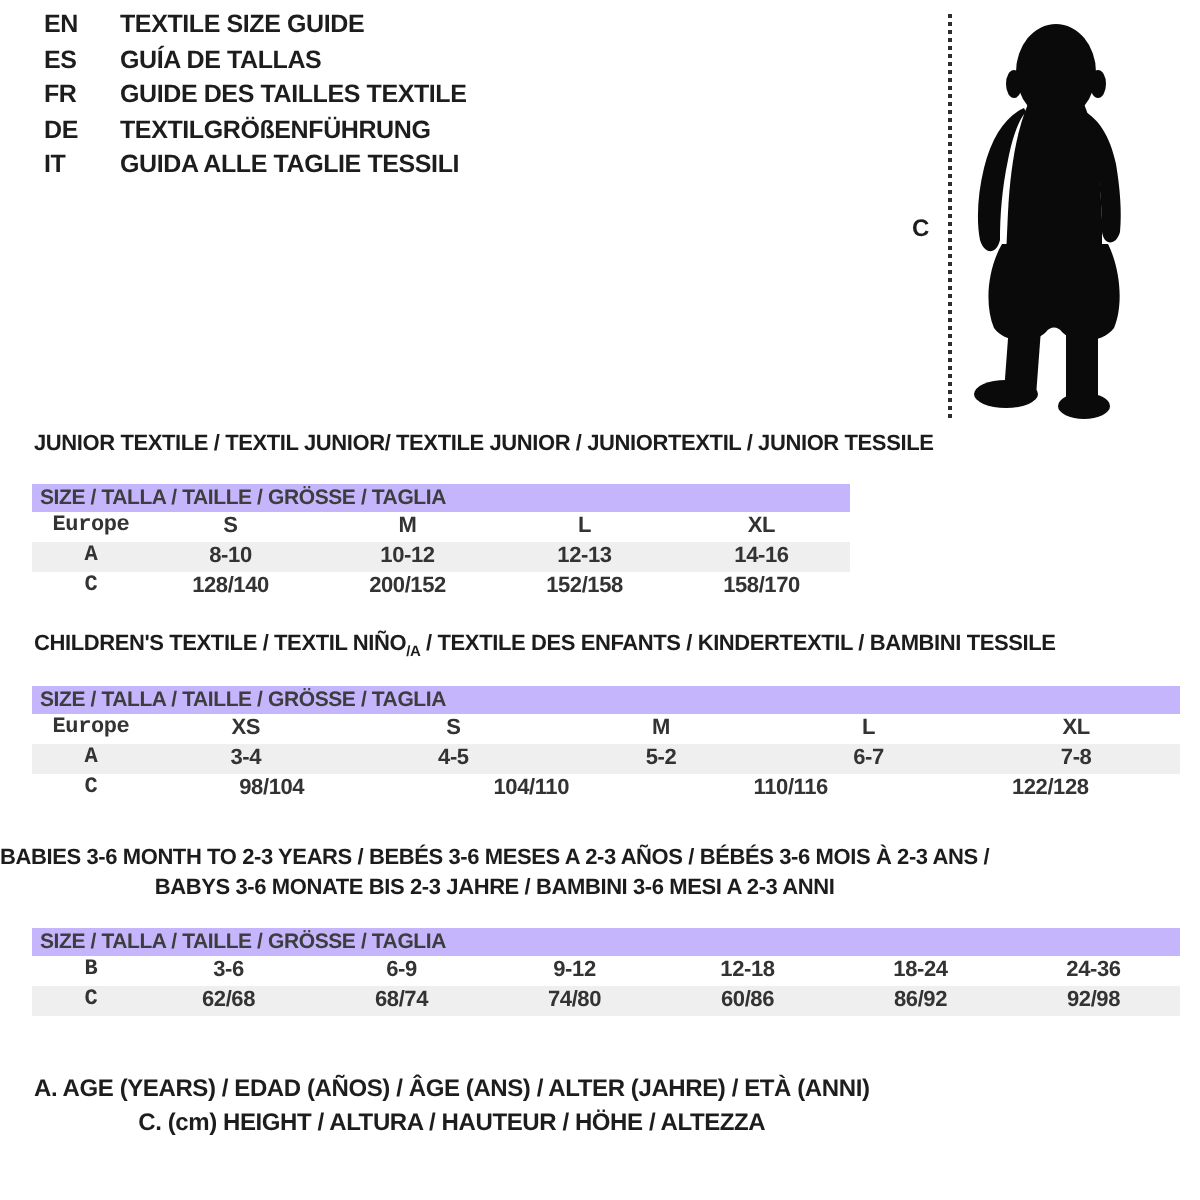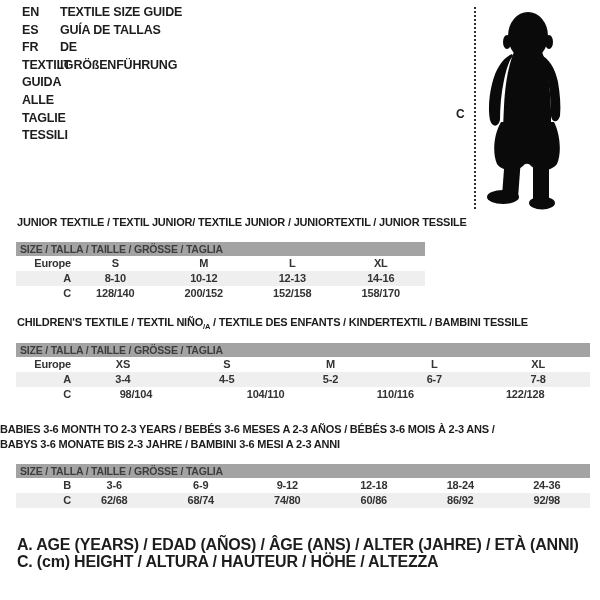--- a/index.html
+++ b/index.html
@@ -15,48 +15,49 @@
   
   .lang-list { top:4px; left:22px; display:grid; grid-template-columns:38px auto;
     font-size:12.5px; font-weight:700; line-height:17.6px; color:#1d1d1d; }
 
   
   .dotted-line { left:474px; top:7px; height:202px; width:0;
     border-left:2px dotted #2f2f2f; }
   .c-label { left:456px; top:107px; font-size:12px; font-weight:700; color:#1d1d1d; }
 
   
-  .tbl-title { font-size:11px; font-weight:700; color:#1c1c1c; white-space:nowrap; }
+  .tbl-title { font-size:11px; font-weight:700; color:#1c1c1c; white-space:nowrap;text-align:center; }
   .tbl-title sub { font-size:7.5px; }
 
   
   .stable { left:16px; }
-  .sizebar { height:14px; line-height:14px; background:#a3a3a3;
+  .sizebar { height:14px; line-height:14px; background:#c4b5fd;
     font-size:10.5px; font-weight:700; color:#3d3d3d; padding-left:4px; }
   .trow { display:flex; height:15px; line-height:15px;
     font-size:11px; font-weight:700; color:#333333; }
-  .trow .lbl { width:55px; padding-left:4px; box-sizing:border-box; text-align:right; }
+  .trow .lbl { width:55px; padding-left:4px; box-sizing:border-box; text-align:center;font-family:Liberation Mono, monospace; }
   .trow .cell { flex:1; text-align:center; }
   .shaded { background:#efefef; }
 
   
-  .legend { left:17px; top:536px; font-size:16px; font-weight:700;
-    line-height:17px; color:#1d1d1d; }
+  .legend { left:17px; top:536px; font-size:12px; font-weight:700;
+    line-height:17px; color:#1d1d1d;text-align:center; }
 
   .baby-svg { left:481px; top:6px; }
 </style>
 </head>
 <body>
 
 <div class="abs lang-list">
   <span>EN</span>
   <span>TEXTILE SIZE GUIDE</span>
   <span>ES</span>
   <span>GUÍA DE TALLAS</span>
   <span>FR</span>
+  <span>GUIDE DES TAILLES TEXTILE</span>
   <span>DE</span>
   <span>TEXTILGRÖßENFÜHRUNG</span>
   <span>IT</span>
   <span>GUIDA ALLE TAGLIE TESSILI</span>
 </div>
 
 <div class="abs dotted-line"></div>
 <div class="abs c-label">C</div>
 <svg class="abs baby-svg" width="92" height="206" viewBox="0 0 92 206" xmlns="http://www.w3.org/2000/svg">
   <g fill="#0a0a0a">

